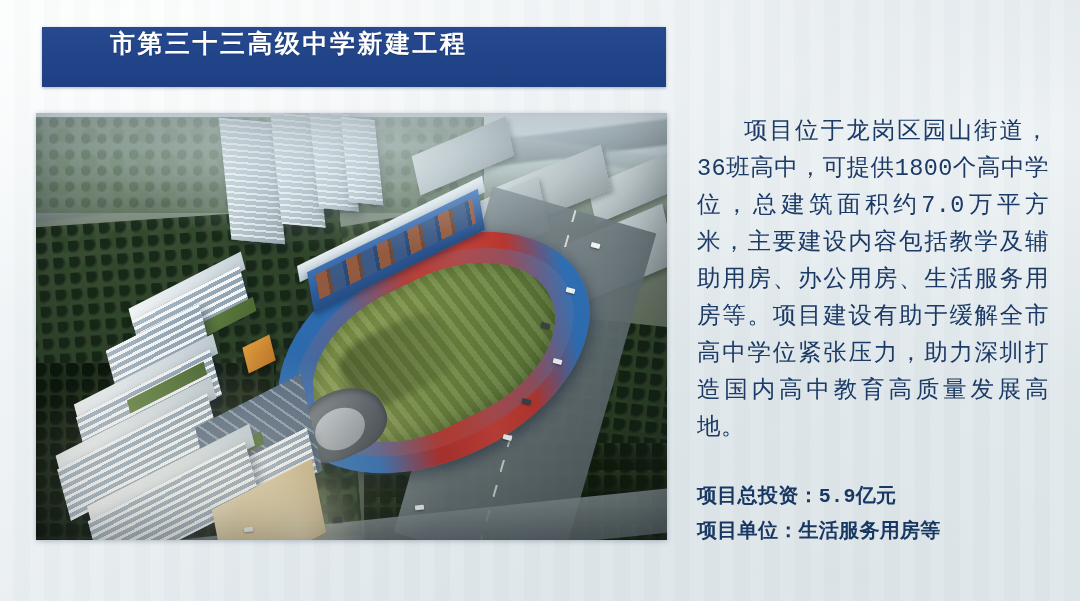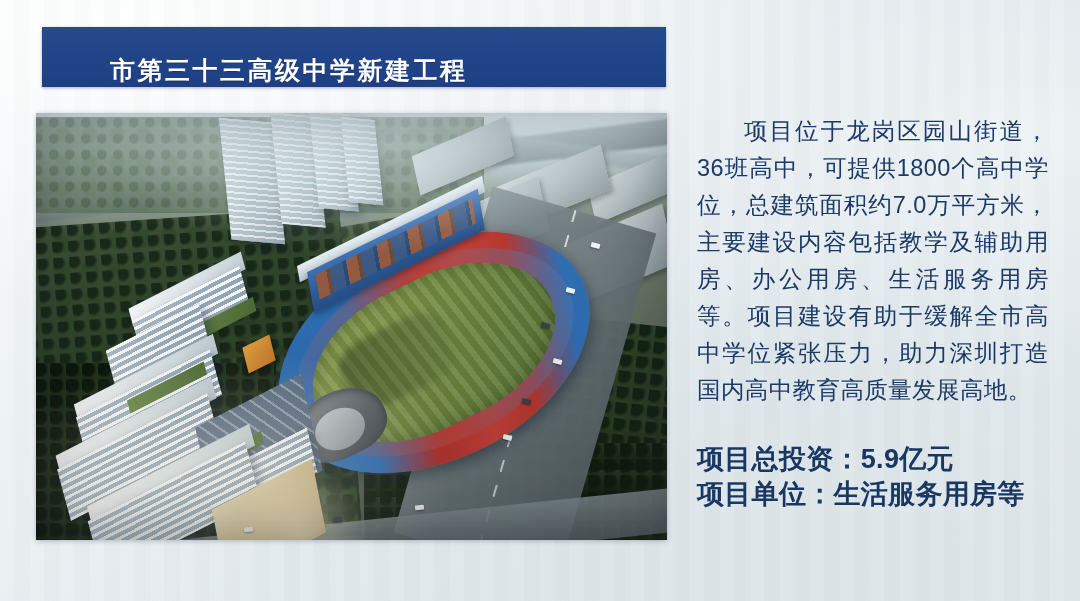--- a/index.html
+++ b/index.html
@@ -43,21 +43,21 @@
   
   .title-banner {
     position: absolute;
     left: 42px;
     top: 27px;
     width: 624px;
     height: 60px;
     background: linear-gradient(180deg, #27498f 0%, #214489 55%, #1e3f82 100%);
     box-shadow: 0 1px 3px rgba(20,40,90,0.35);
     display: flex;
-    align-items: flex-end;
+    align-items: flex-start;
     z-index: 3;
   }
   .title-text {
     color: #ffffff;
     font-size: 25px;
     font-weight: bold;
     letter-spacing: 2.5px;
     margin-left: 68px;
     white-space: nowrap;
     text-shadow: 0 1px 1px rgba(0,0,0,0.22);
@@ -352,38 +352,39 @@
     pointer-events: none;
   }
 
   
   .text-col {
     position: absolute;
     left: 697px;
     top: 113px;
     width: 352px;
     z-index: 3;
+    font-family: Liberation Mono, monospace;
   }
   .body-paragraph {
     color: #1b3a66;
     font-size: 23.5px;
     line-height: 37px;
     letter-spacing: 0.4px;
     text-indent: 2em;
     text-align: justify;
     text-justify: inter-character;
     margin: 0;
     font-weight: 500;
   }
   .facts {
     margin-top: 33px;
   }
   .fact-line {
     color: #183863;
-    font-size: 27px;
+    font-size: 20px;
     line-height: 35px;
     font-weight: bold;
     letter-spacing: 0.3px;
     white-space: nowrap;
   }
 </style>
 </head>
 <body>
 
 <div class="slide">

